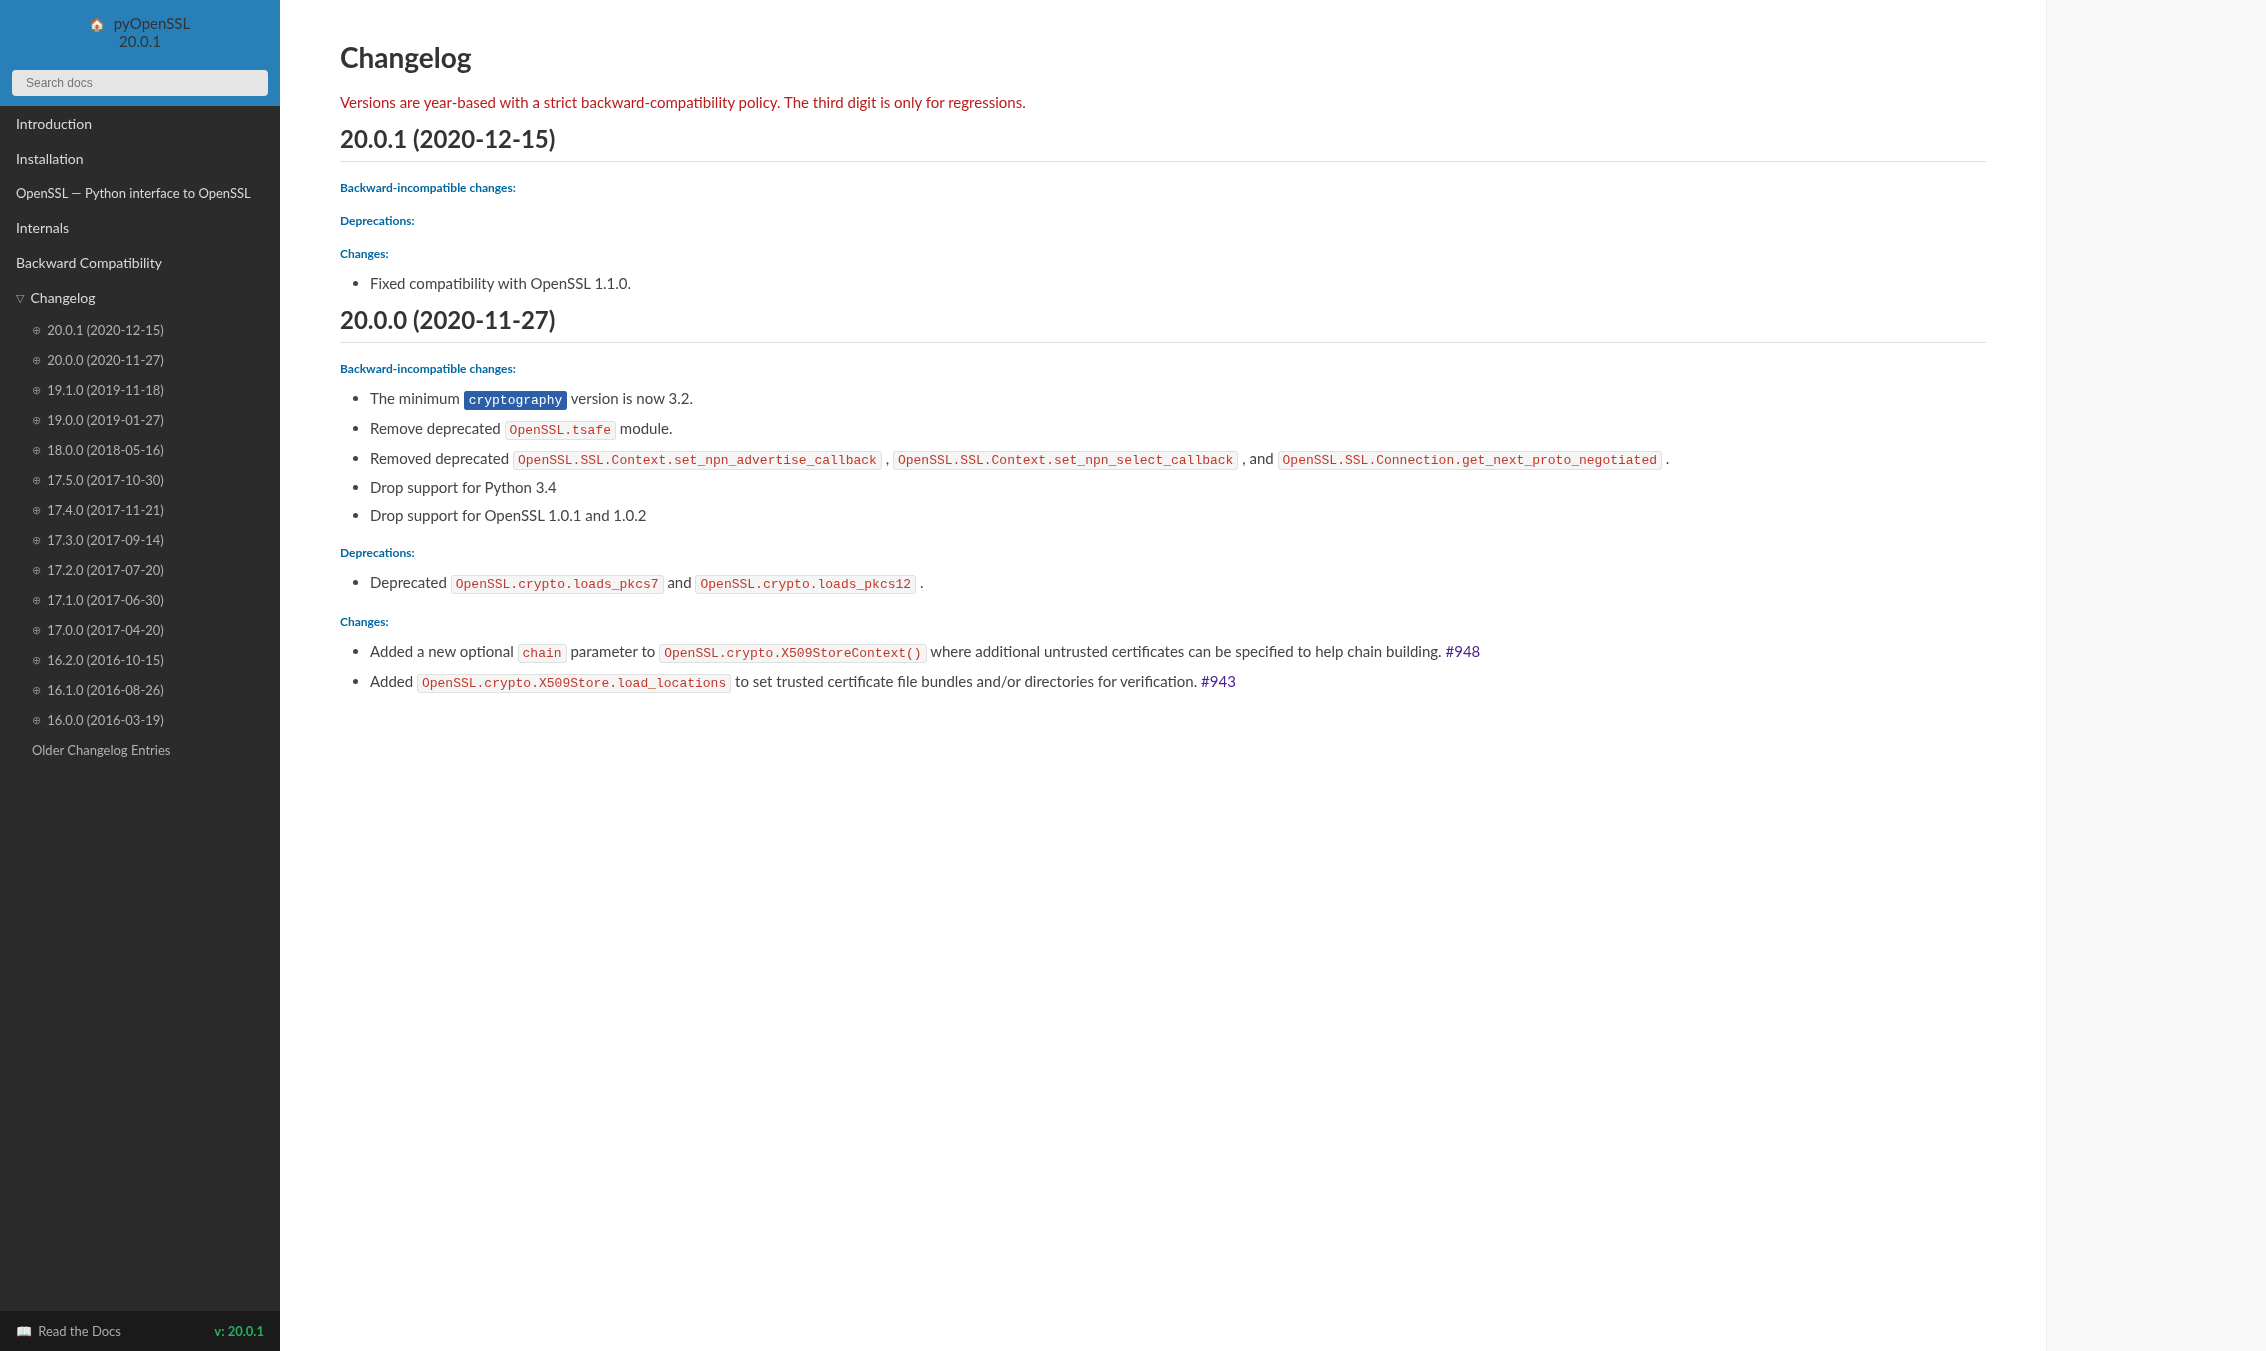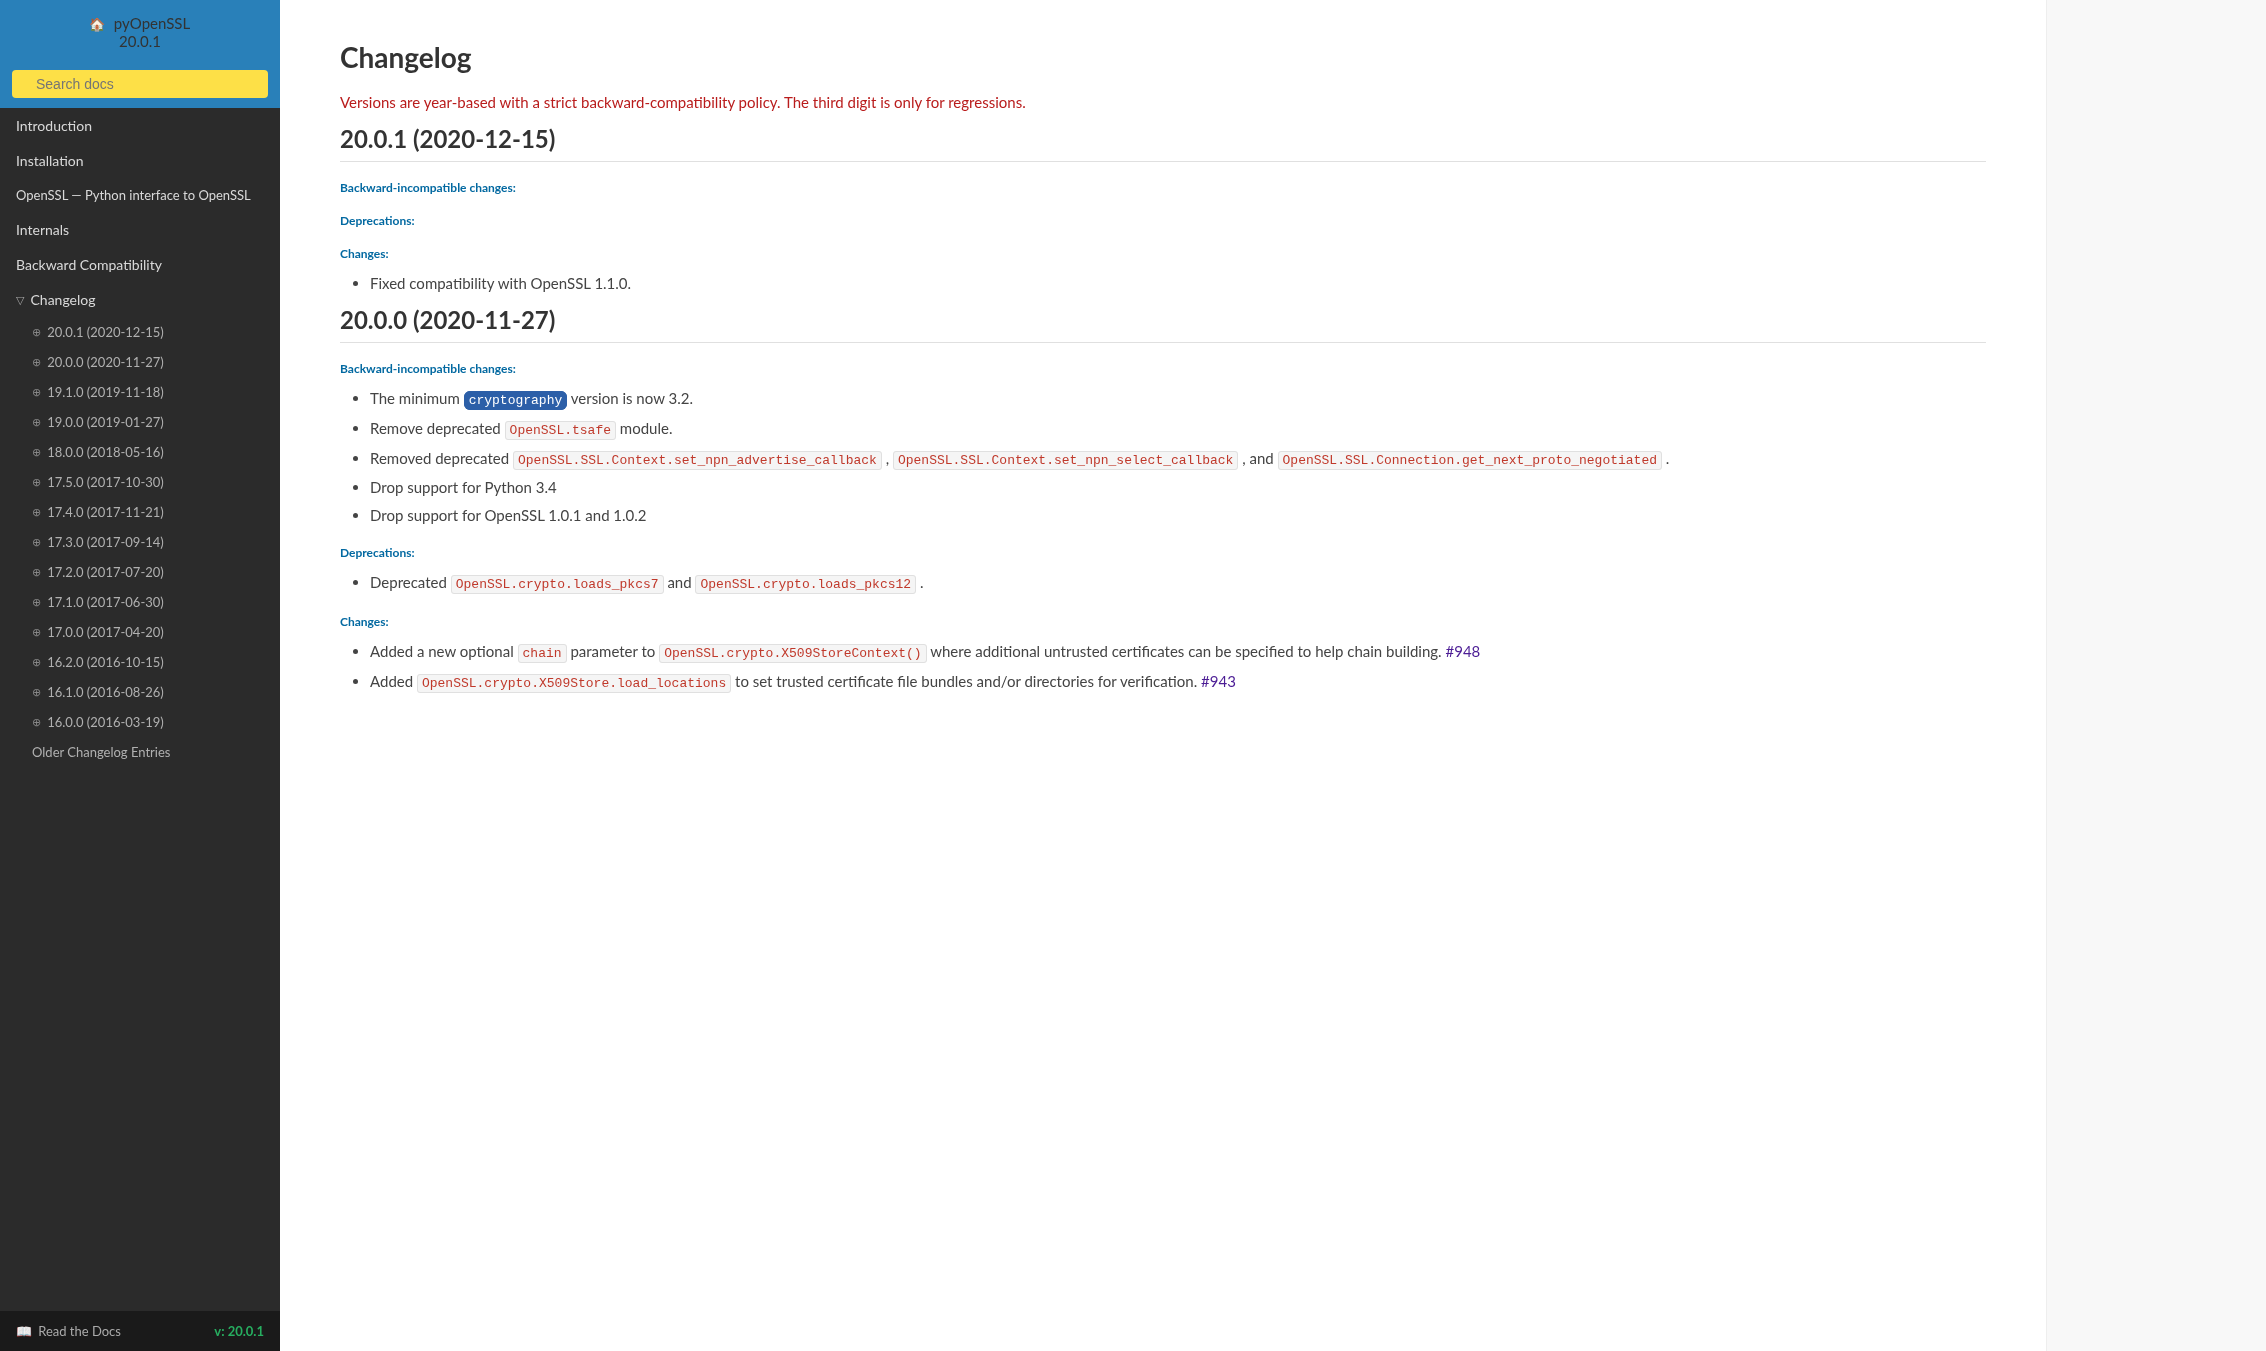--- a/index.html
+++ b/index.html
@@ -24,25 +24,25 @@
       color: #fff;
       font-size: 13px;
       margin-right: 4px;
     }
     #search-box-wrap {
       padding: 10px 12px;
       background: #2980b9;
     }
     #search-input {
       width: 100%;
-      padding: 6px 24px;
+      padding: 6px 14px;
       border-radius: 4px;
       border: none;
-      font-size: 14px;
-      background: #fde047;
+      font-size: 12px;
+      background: #e5e5e5;
       color: #555;
       outline: none;
     }
     .nav-item {
       padding: 9px 16px;
       color: #d9d9d9;
       font-size: 14px;
       cursor: pointer;
       display: block;
       text-decoration: none;
@@ -143,21 +143,20 @@
       background: #f5f5f5;
       border: 1px solid #e0e0e0;
       border-radius: 3px;
       padding: 1px 4px;
       color: #c0392b;
     }
     code.inline-code.highlighted {
       background: #2c5fa8;
       color: #fff;
       border-color: #2c5fa8;
-      border-radius: 6px;
     }
     a.doc-link {
       color: #4c1d95;
       text-decoration: none;
     }
   </style>
 </head>
 <body>
 
 <div id="sidebar">

